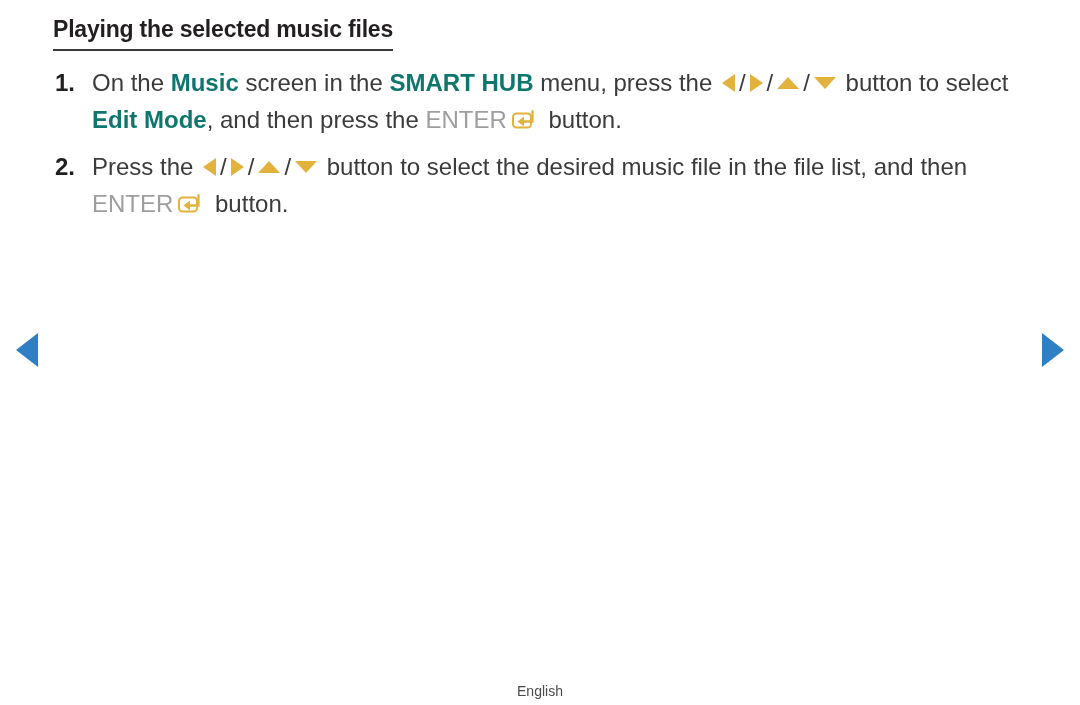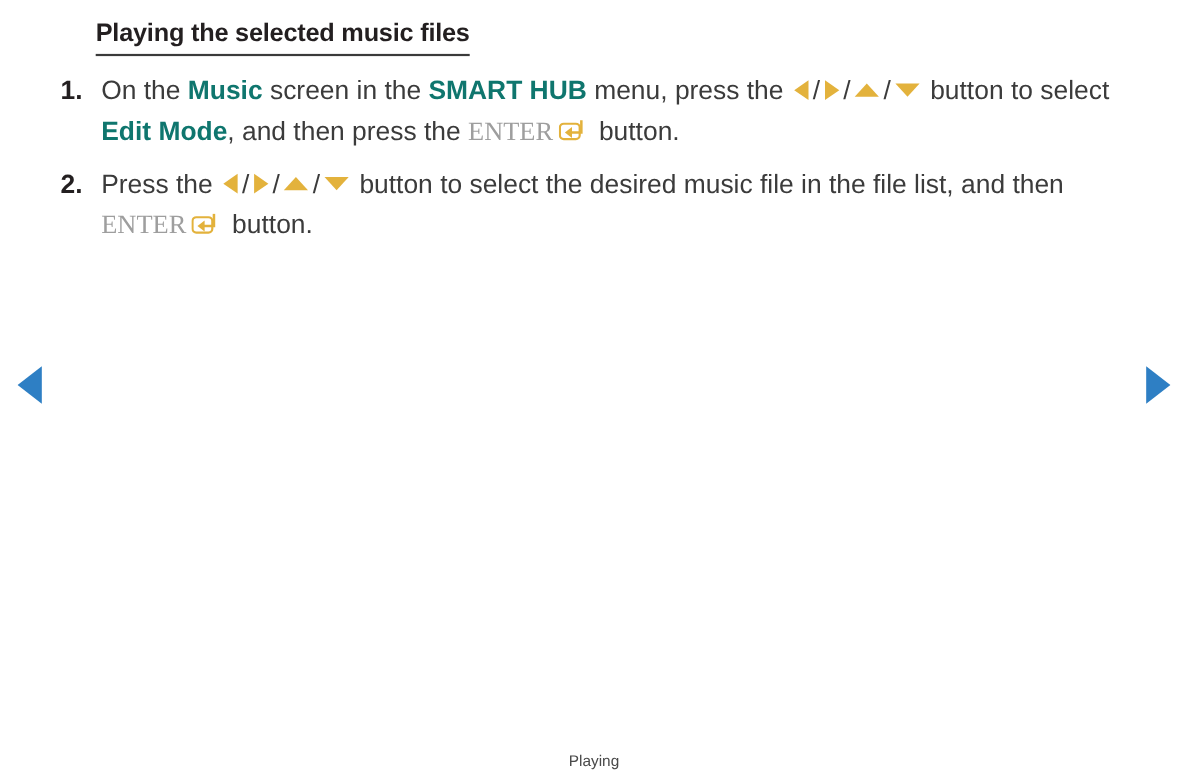--- a/index.html
+++ b/index.html
@@ -22,21 +22,20 @@
     left: 53px;
     top: 16px;
     font-size: 23px;
     font-weight: bold;
     letter-spacing: -0.2px;
     color: #231f20;
     padding-bottom: 6px;
     border-bottom: 2px solid #3a3a3a;
     display: inline-block;
     white-space: nowrap;
-    margin-left: 34px;
   }
 
   
   .steps {
     position: absolute;
     left: 55px;
     top: 64px;
     width: 965px;
   }
   .step {
@@ -57,21 +56,20 @@
   }
   .step-text { display: inline; }
 
   
   .kw-blue {
     color: #0f766e;
     font-weight: bold;
   }
   .kw-gray {
     color: #9e9e9e;
-    font-family: Liberation Serif, serif;
   }
 
   
   .tri {
     display: inline-block;
     vertical-align: middle;
     position: relative;
     top: -2px;
   }
   .tri-left {
@@ -177,13 +175,13 @@
 </div>
 
 <div class="nav-arrow nav-prev">
   <div class="glyph"></div>
 </div>
 
 <div class="nav-arrow nav-next">
   <div class="glyph"></div>
 </div>
 
-<div class="footer-lang">Playing</div>
+<div class="footer-lang">English</div>
 
 </body></html>

